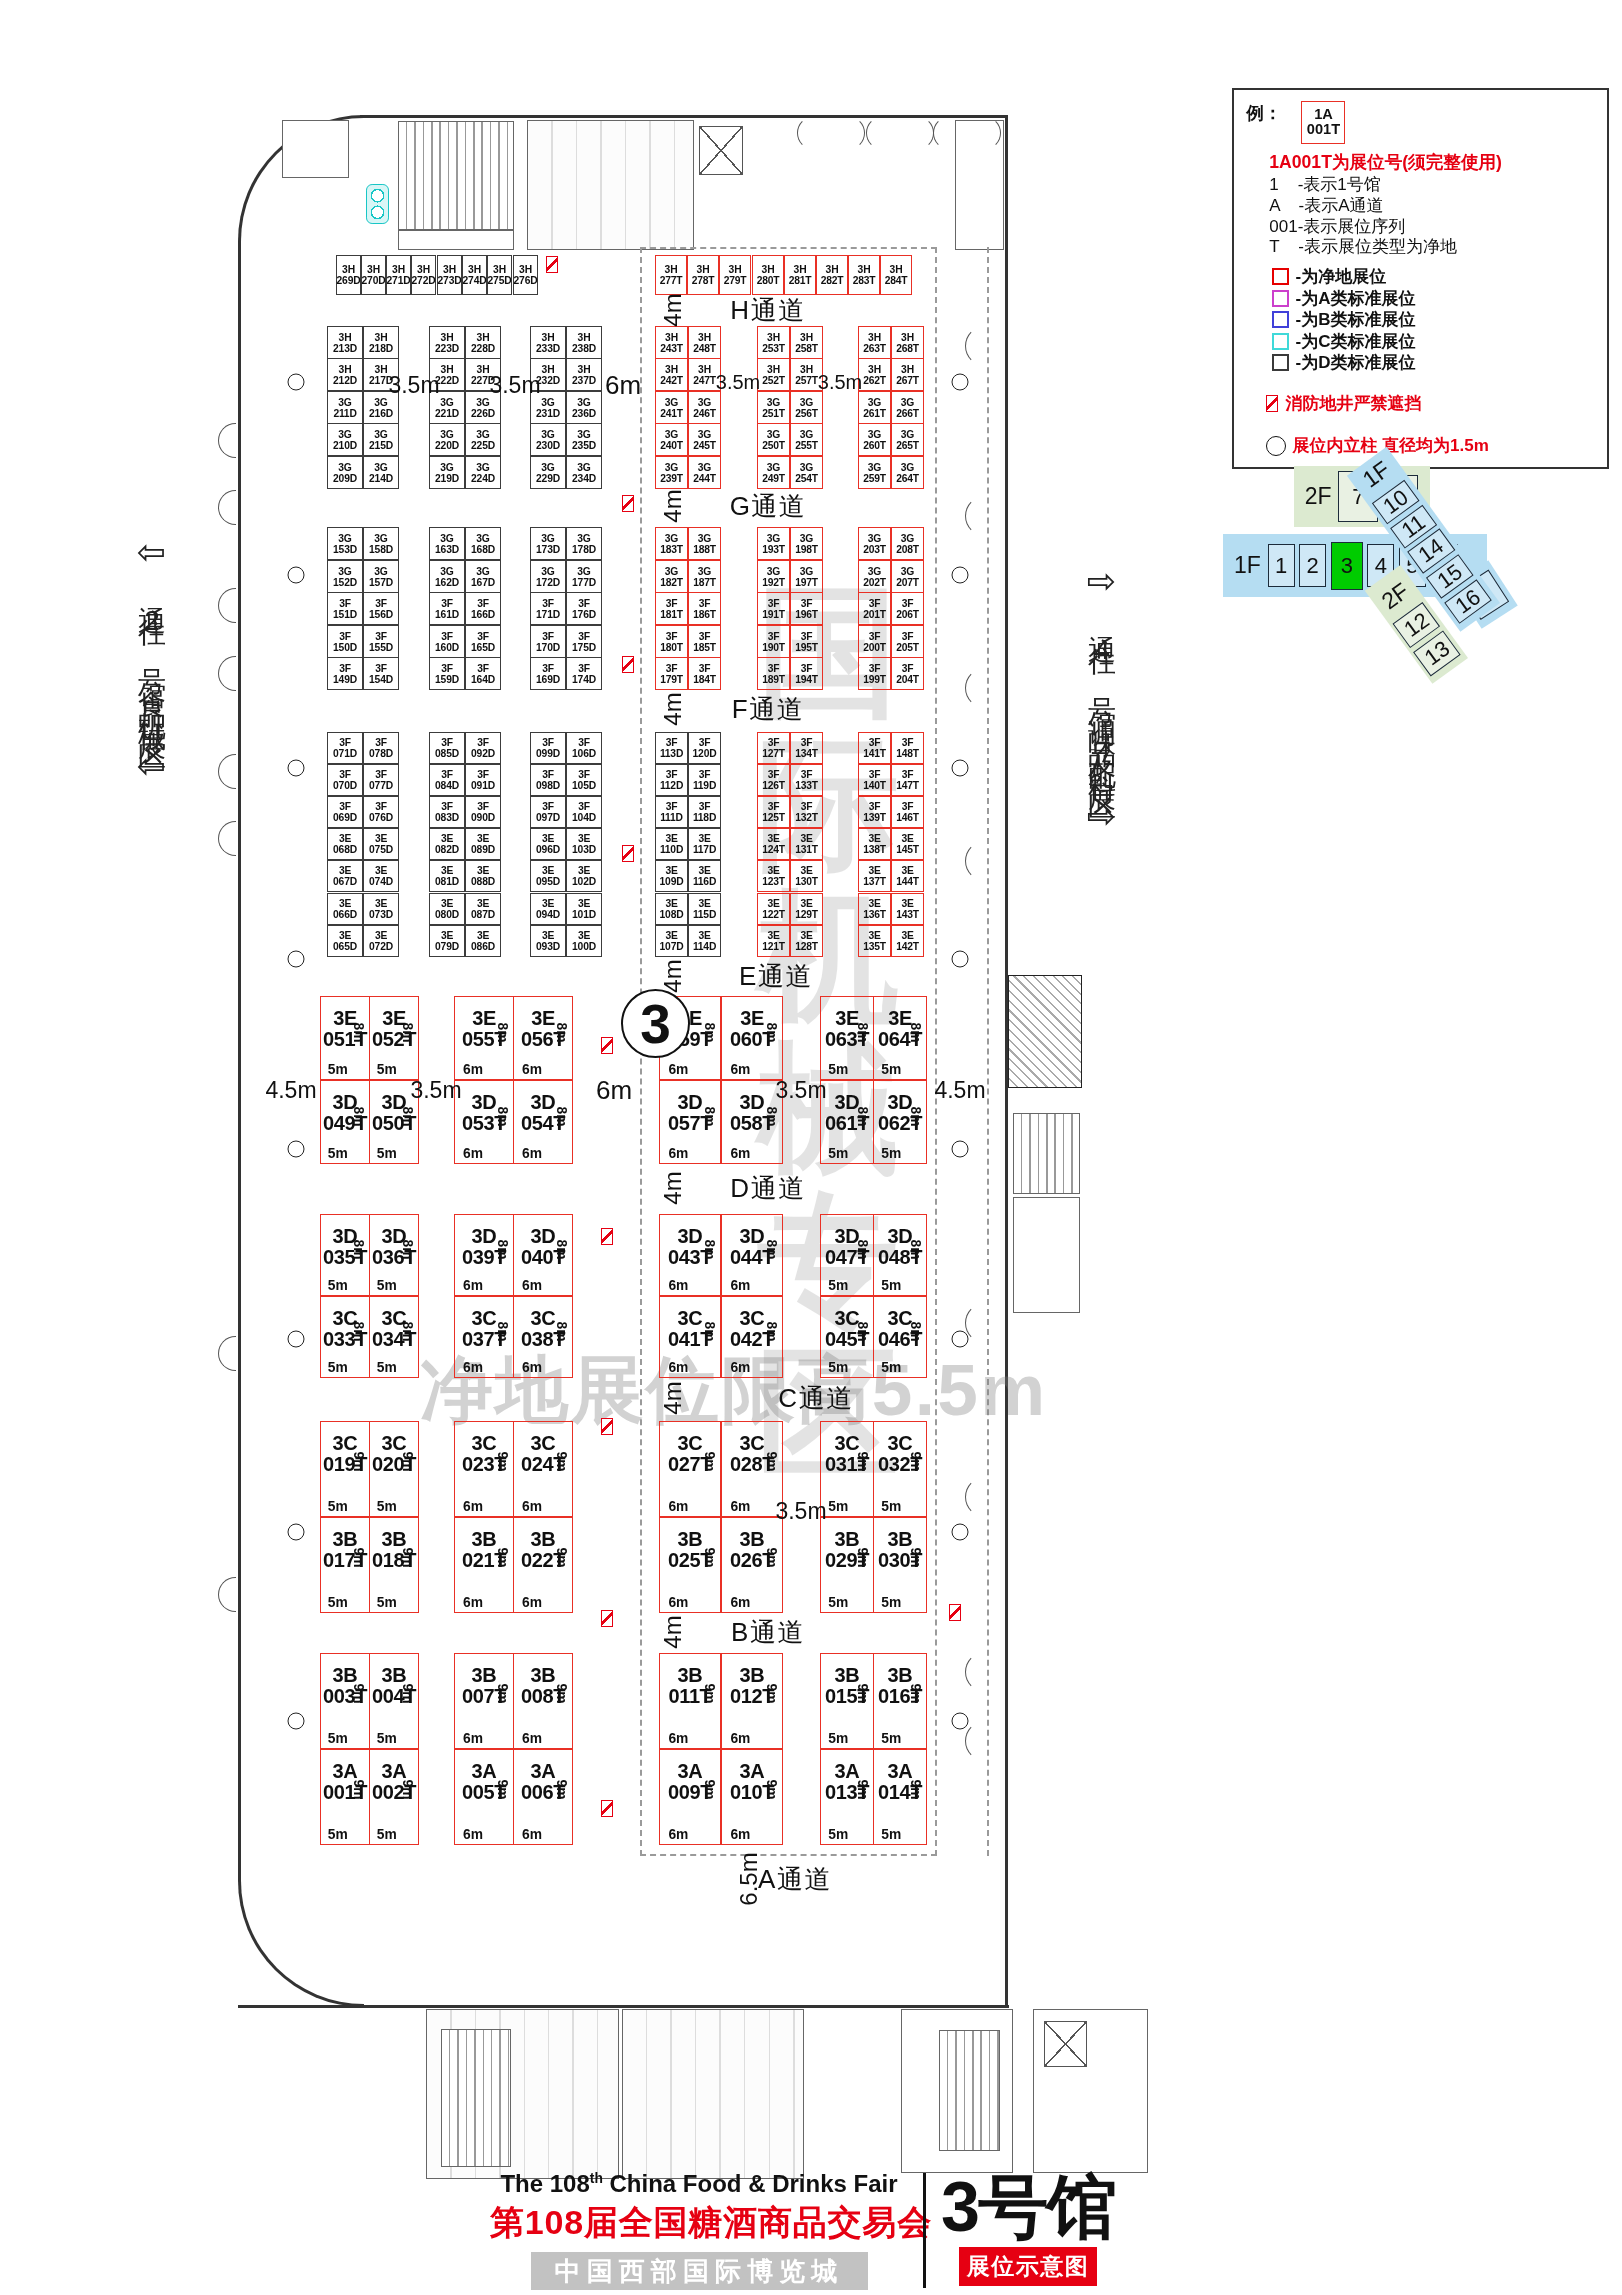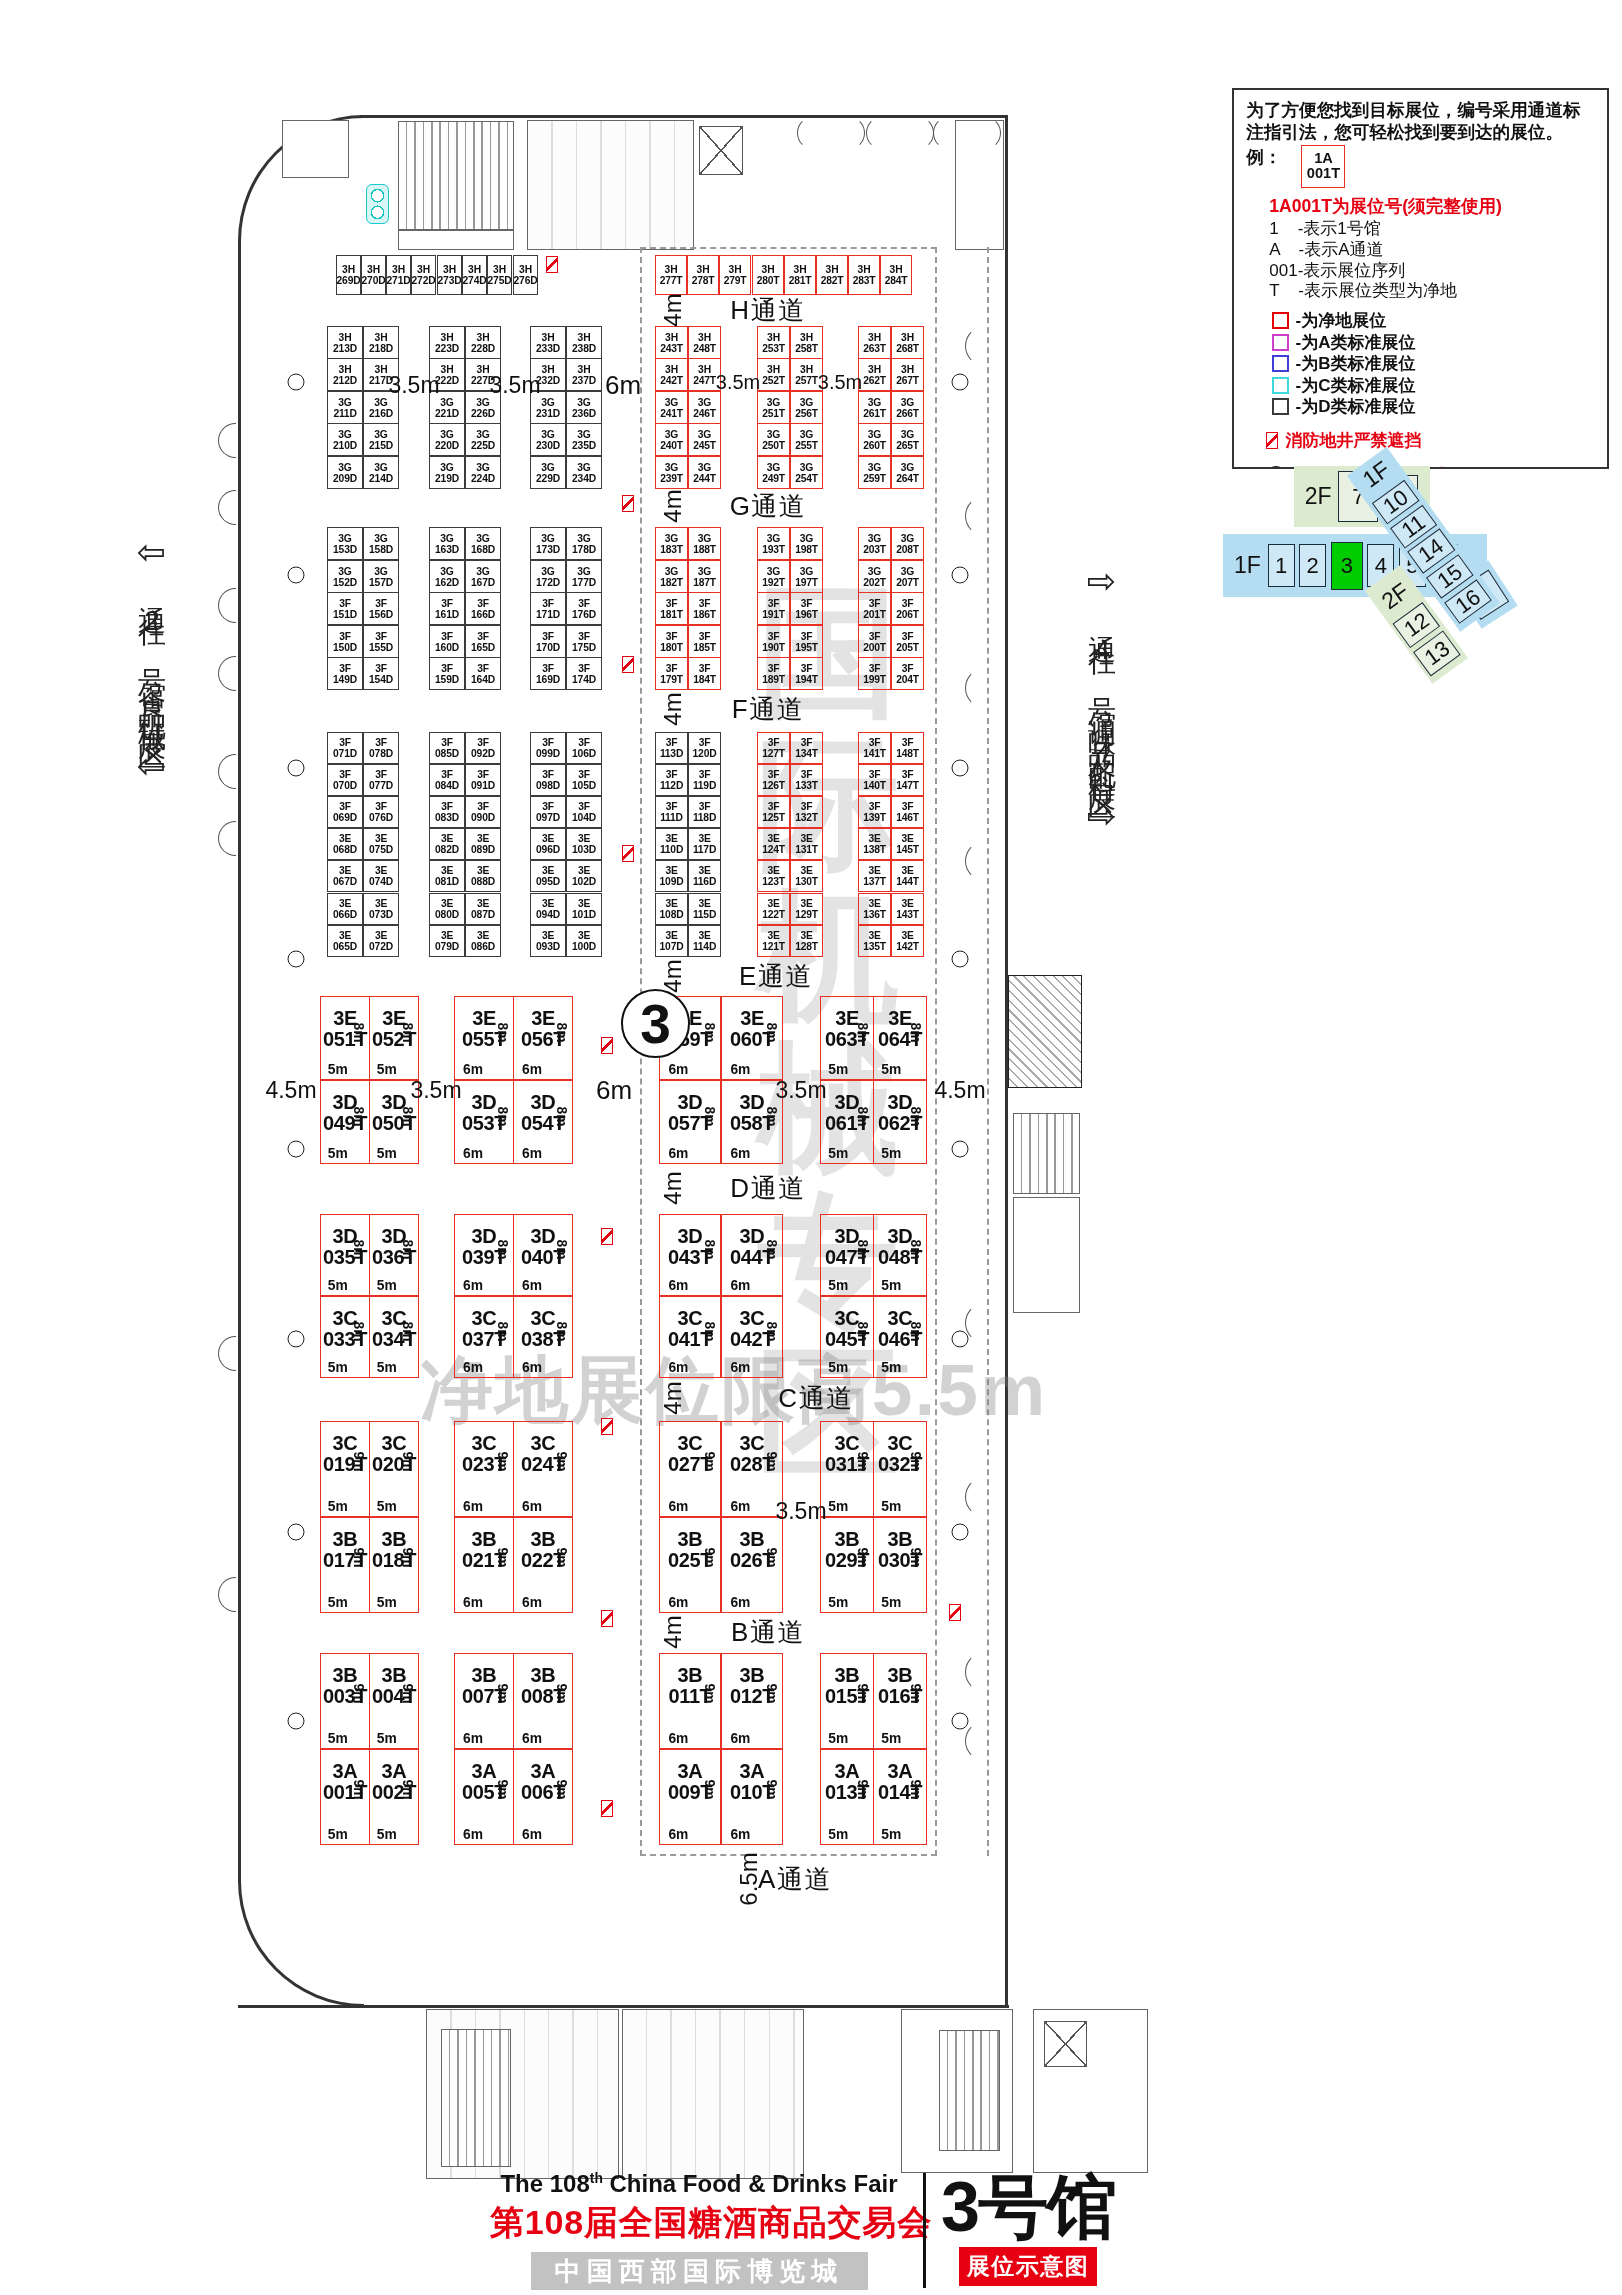--- a/index.html
+++ b/index.html
@@ -62,21 +62,21 @@
   .lg-ex-row{display:flex;align-items:flex-start;margin-top:1.5px;}
   .lg-ex-label{font-size:17.6px;font-weight:600;color:#111;}
   .lg-ex-box{margin-left:20px;width:44px;height:43px;border:1.9px solid #e93025;display:flex;flex-direction:column;align-items:center;justify-content:center;}
   .lg-ex-box span{font-size:14.6px;font-weight:bold;line-height:15.3px;color:#111;}
   .lg-title{color:#e60012;font-weight:bold;font-size:17.6px;margin:6.1px 0 1.5px 23px;}
   .lg-line{font-size:17px;line-height:20.7px;margin-left:23px;white-space:pre;font-weight:500;color:#111;}
   .lg-types{margin-top:7.7px;margin-left:20px;}
   .lg-type{display:flex;align-items:center;height:21.5px;}
   .lg-swatch{width:17px;height:17px;border:2.3px solid #333;background:#fff;flex:0 0 auto;}
   .lg-type span{margin-left:6.1px;font-size:17px;font-weight:600;color:#111;}
-  .lg-note{display:flex;align-items:center;margin-left:20px;margin-top:12px;color:#e60012;font-weight:bold;font-size:17px;}
+  .lg-note{display:flex;align-items:center;margin-left:20px;margin-top:19px;color:#e60012;font-weight:bold;font-size:17px;}
   .lg-note .fire{position:static;margin-right:7.7px;flex:0 0 auto;}
   .lg-note .circ{width:20px;height:20px;border:1.9px solid #111;border-radius:50%;margin-right:6.1px;flex:0 0 auto;}
 
   
   .minimap{position:absolute;left:1214px;top:460px;width:383px;height:322px;}
   .mm-strip{position:absolute;display:flex;align-items:center;padding:0 6.1px;}
   .mm-green{background:#dcead0;}
   .mm-blue{background:#b5ddf2;}
   .mm-flr{font-size:23px;font-weight:500;color:#111;margin:0 4.6px;}
   .mm-box{border:1.5px solid #1c2b3a;display:flex;align-items:center;justify-content:center;font-size:22px;font-weight:500;color:#111;background:#e9f1e3;margin:0 2.3px;}
@@ -1500,21 +1500,20 @@
     <span class="vtxt">通往2号馆食品机械展区</span>
     <span class="arrow">⇦</span>
   </div>
   <div class="side-col" style="left:1074px;top:558px;width:55px">
     <span class="arrow">⇨</span>
     <span class="vtxt">通往4号馆调味品及配料展区</span>
     <span class="arrow">⇨</span>
   </div>
 
   <div class="legend">
-    <div class="lg-intro">为了方便您找到目标展位，编号采用通道标注指引法，您可轻松找到要到达的展位。</div>
     <div class="lg-ex-row">
       <span class="lg-ex-label">例：</span>
       <div class="lg-ex-box">
         <span>1A</span>
         <span>001T</span>
       </div>
     </div>
     <div class="lg-title">1A001T为展位号(须完整使用)</div>
     <div id="lg-lines">
         <div class="lg-line">1    -表示1号馆</div>

